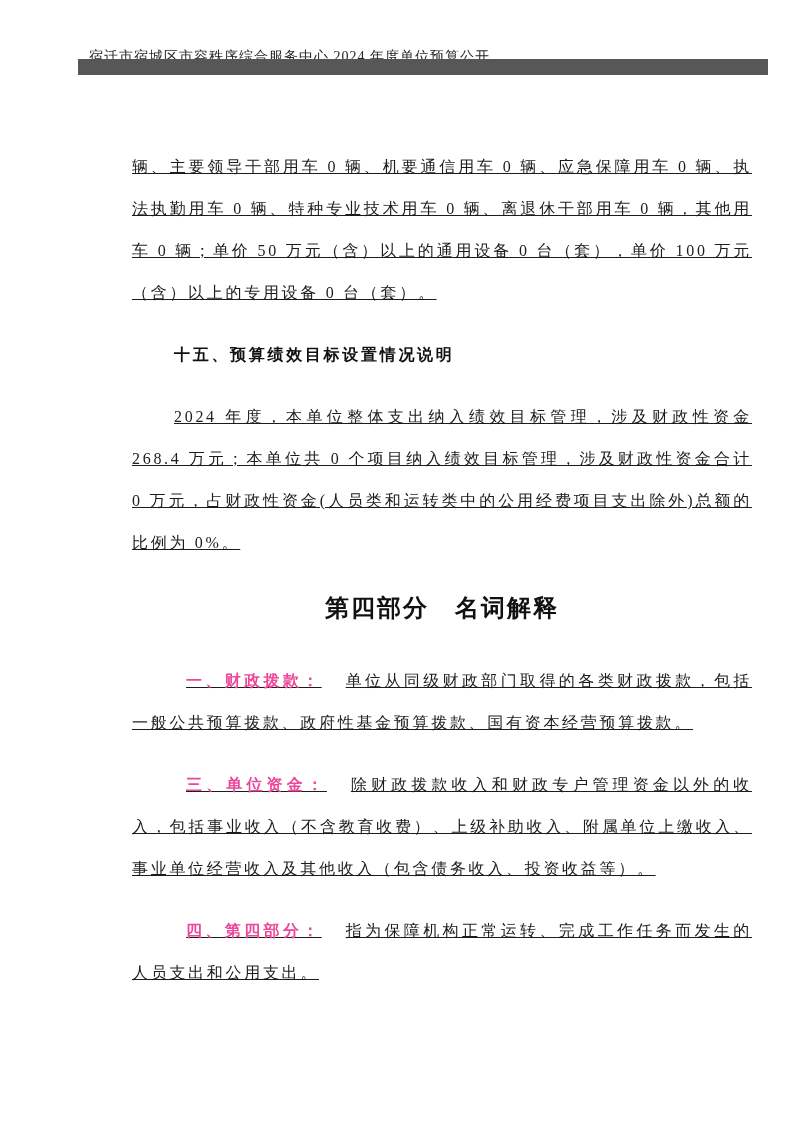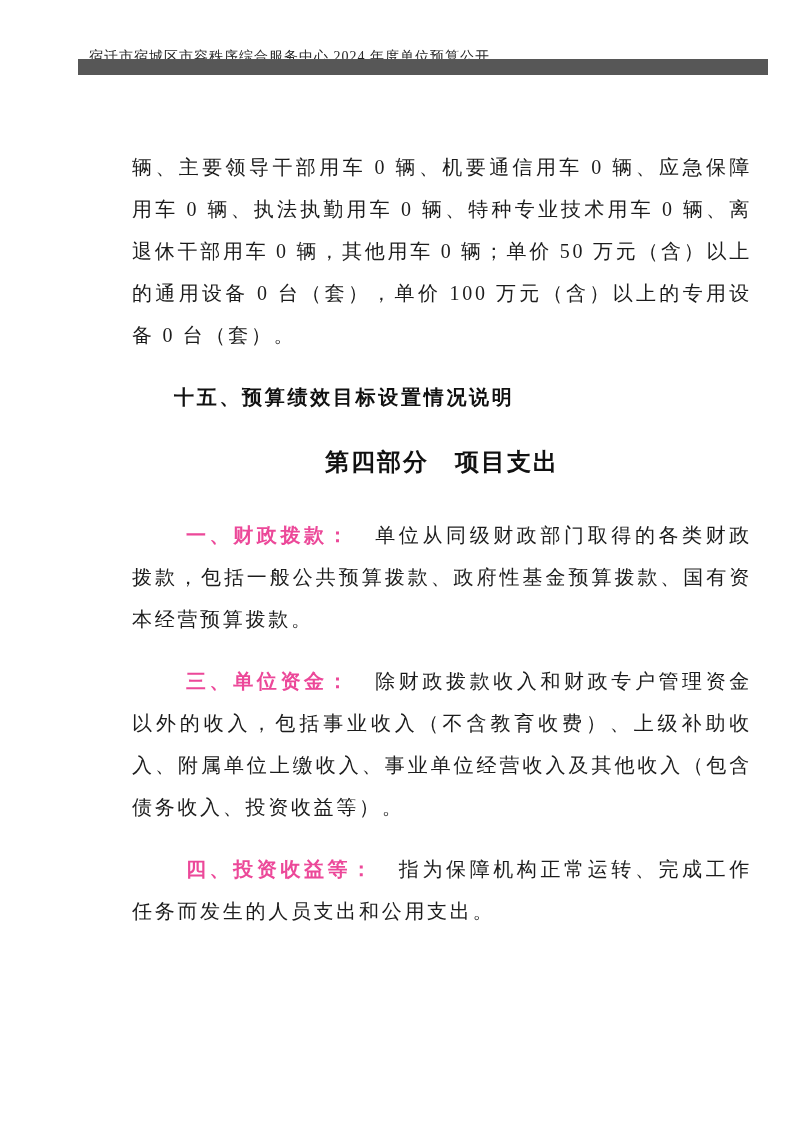--- a/index.html
+++ b/index.html
@@ -31,31 +31,32 @@
     height: 3px;
     background: #575757;
   }
   .content {
     position: absolute;
     top: 98px;
     left: 84px;
     width: 660px;
   }
   .body-text {
-    font-size: 20px;
+    font-size: 16px;
     line-height: 42px;
     letter-spacing: 2.7px;
     text-align: justify;
     text-align-last: left;
     text-indent: 42px;
     color: #1c1c1c;
+    text-decoration: underline;
   }
   .no-indent { text-indent: 0; }
   .heading-bold {
-    font-size: 20px;
+    font-size: 16px;
     line-height: 42px;
     letter-spacing: 2.7px;
     text-indent: 42px;
     font-weight: bold;
     font-family: "Liberation Sans", "DejaVu Sans", sans-serif;
     color: #111111;
   }
   .section-title {
     font-size: 24px;
     line-height: 44px;
@@ -90,27 +91,28 @@
 
   <div class="doc-header">宿迁市宿城区市容秩序综合服务中心 2024 年度单位预算公开</div>
   <div class="header-rule"></div>
 
   <div class="content">
 
     <p class="body-text no-indent">辆、主要领导干部用车 0 辆、机要通信用车 0 辆、应急保障用车 0 辆、执法执勤用车 0 辆、特种专业技术用车 0 辆、离退休干部用车 0 辆，其他用车 0 辆；单价 50 万元（含）以上的通用设备 0 台（套），单价 100 万元（含）以上的专用设备 0 台（套）。</p>
 
     <h2 class="heading-bold">十五、预算绩效目标设置情况说明</h2>
 
+    <p class="body-text">2024 年度，本单位整体支出纳入绩效目标管理，涉及财政性资金 268.4 万元；本单位共 0 个项目纳入绩效目标管理，涉及财政性资金合计 0 万元，占财政性资金(人员类和运转类中的公用经费项目支出除外)总额的比例为 0%。</p>
 
-    <h1 class="section-title">第四部分　项目支出</h1>
+    <h1 class="section-title">第四部分　名词解释</h1>
 
     <p class="body-text"><span class="term">一、财政拨款：</span><span>单位从同级财政部门取得的各类财政拨款，包括一般公共预算拨款、政府性基金预算拨款、国有资本经营预算拨款。</span></p>
 
 
     <p class="body-text"><span class="term">三、单位资金：</span><span>除财政拨款收入和财政专户管理资金以外的收入，包括事业收入（不含教育收费）、上级补助收入、附属单位上缴收入、事业单位经营收入及其他收入（包含债务收入、投资收益等）。</span></p>
 
-    <p class="body-text"><span class="term">四、投资收益等：</span><span>指为保障机构正常运转、完成工作任务而发生的人员支出和公用支出。</span></p>
+    <p class="body-text"><span class="term">四、第四部分：</span><span>指为保障机构正常运转、完成工作任务而发生的人员支出和公用支出。</span></p>
 
 
   </div>
 
 
 </div>
 
 </body></html>

